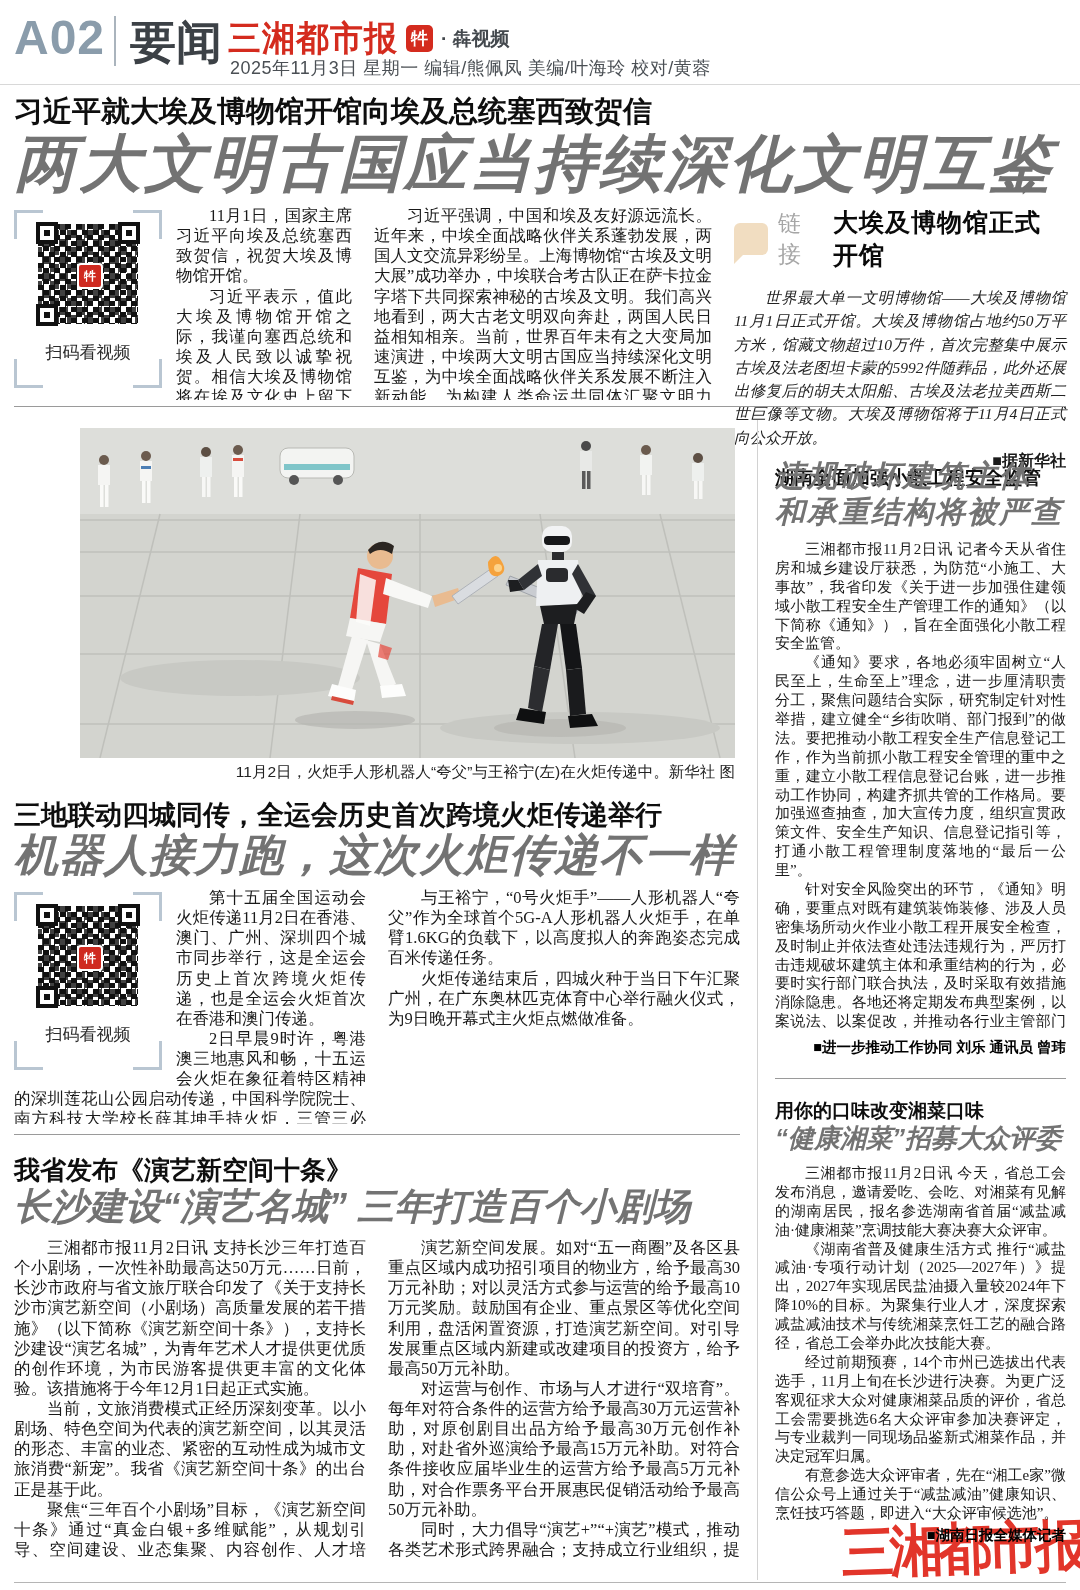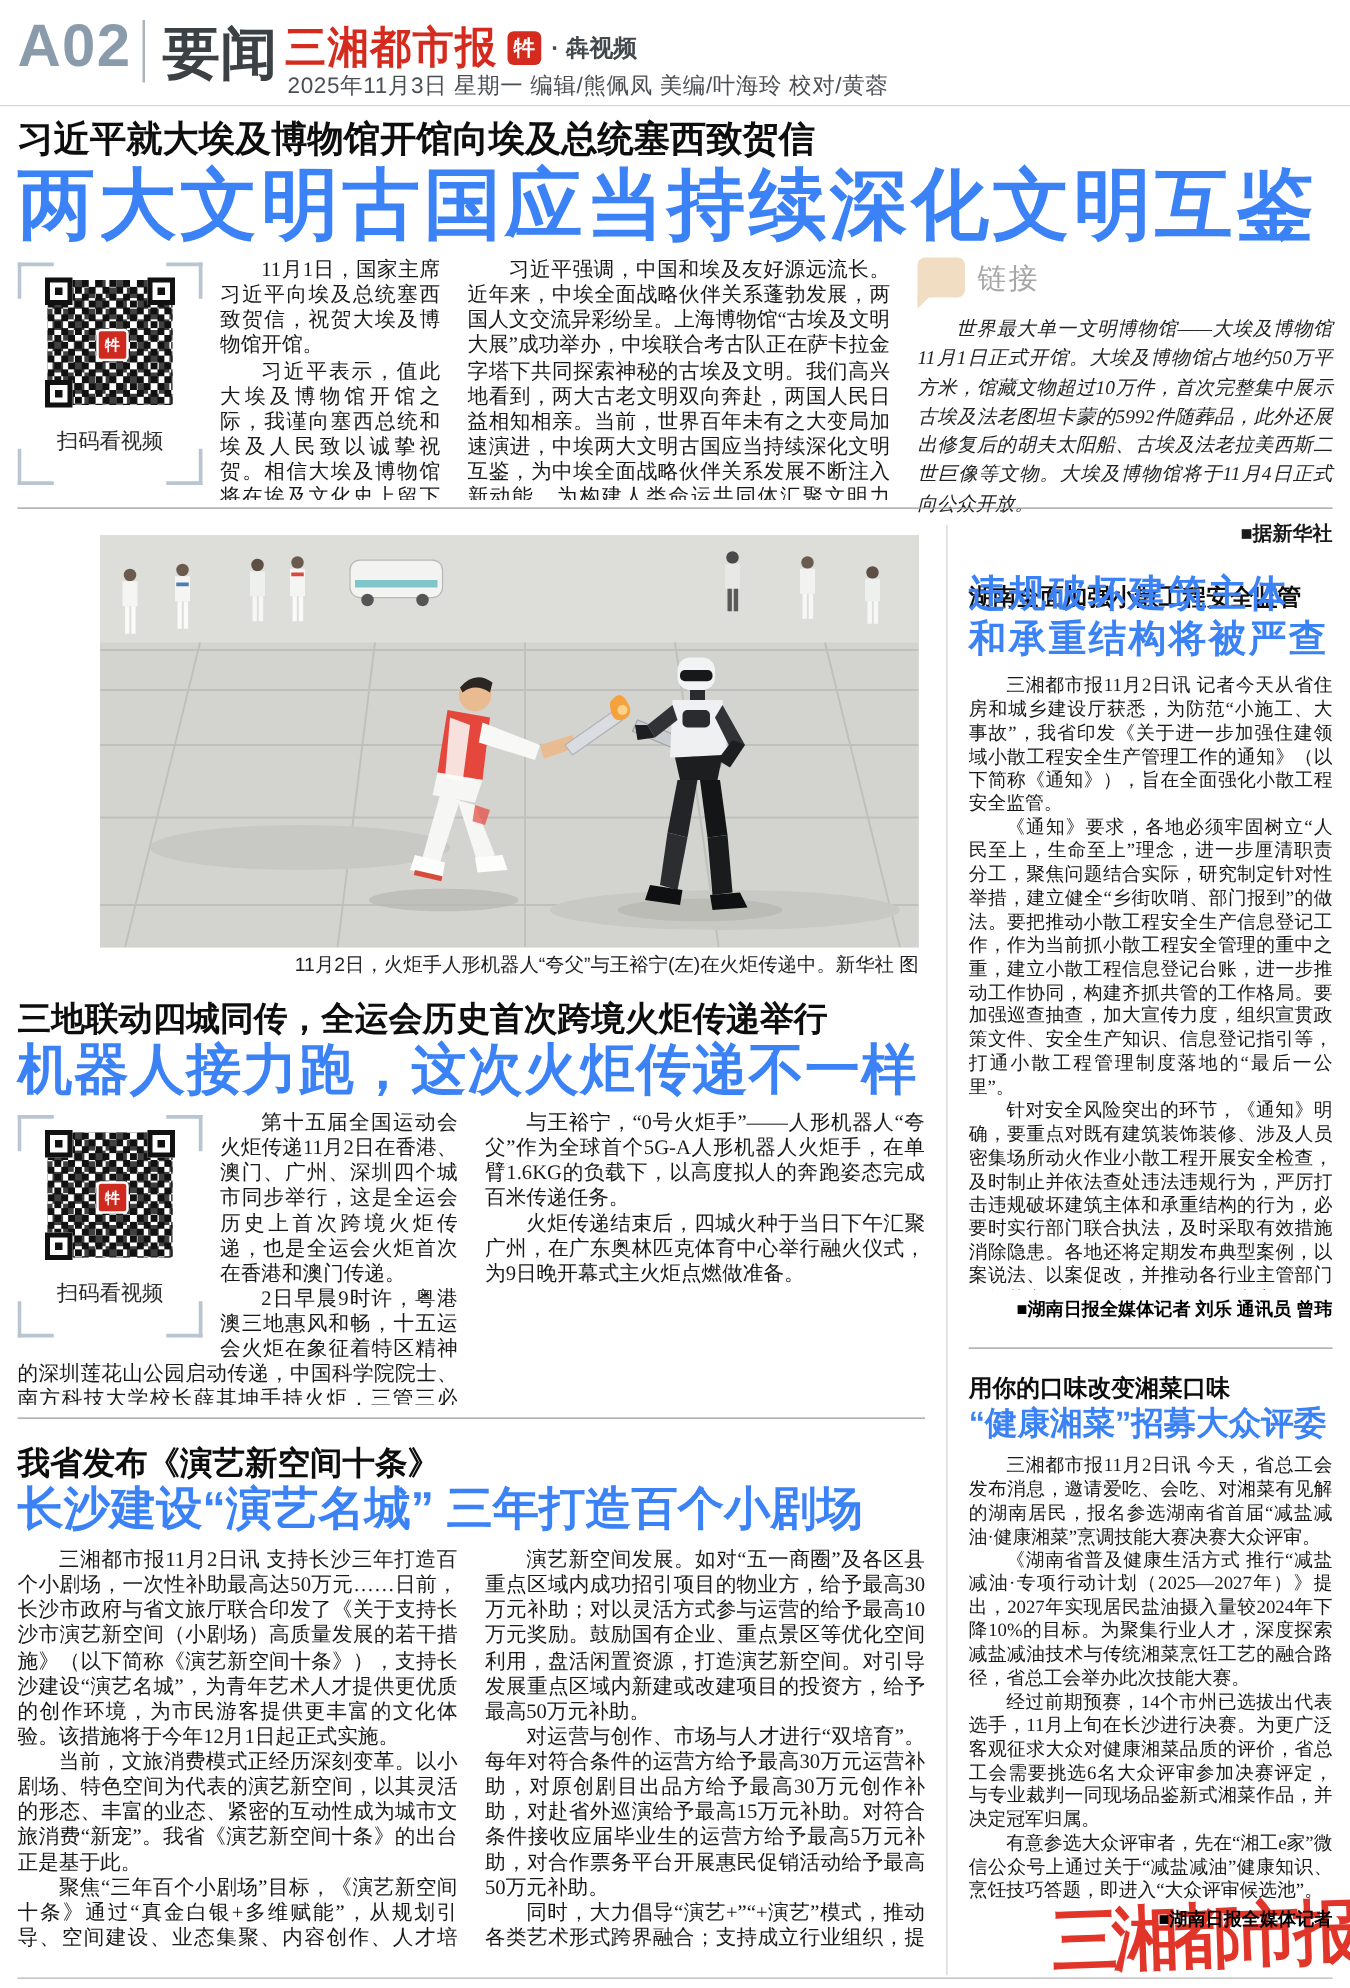--- a/index.html
+++ b/index.html
@@ -15,21 +15,21 @@
   .masthead-badge{width:27px;height:27px;background:#d42b1e;border-radius:5px;color:#fff;
         font-size:17px;font-weight:900;display:flex;align-items:center;justify-content:center;}
   .video-brand{font-size:19px;font-weight:900;color:#43484d;}
   .dateline{left:230px;top:56px;font-size:18px;color:#4a4f54;letter-spacing:0.5px;text-align:right;}
   .head-rule{left:0;top:84px;width:1080px;height:1px;background:#d8d8d8;}
   
   .rule{background:#9a9a9a;height:1px;}
   .vrule{background:#d2d2d2;width:1px;}
   
   .kicker{font-weight:700;color:#0e0e0e;}
-  .headline{font-weight:900;color:#3b82f6;white-space:nowrap;}
+  .headline{font-weight:900;color:#737373;white-space:nowrap;font-style:italic;}
   
   .bodycol{font-family:"Liberation Serif",serif;font-size:16.5px;line-height:1.22;color:#191919;
            overflow:hidden;text-align:justify;}
   .bodycol p{margin:0;text-indent:2em;}
   .rail-body{font-size:15px;line-height:1.26;}
   .byline{font-family:"Liberation Sans",sans-serif;font-weight:700;text-align:right;color:#000;}
   
   .qrblock{position:relative;width:148px;height:178px;float:left;margin:4px 14px 4px 0;}
   .qr-corner{position:absolute;width:26px;height:26px;border:3px solid #b9c6d2;}
   .qr-corner.tl{left:0;top:0;border-right:none;border-bottom:none;}
@@ -108,20 +108,21 @@
   </div>
 
   <div class="abs bodycol" style="left:374px;top:206px;width:338px;height:194px;">
       <p>习近平强调，中国和埃及友好源远流长。近年来，中埃全面战略伙伴关系蓬勃发展，两国人文交流异彩纷呈。上海博物馆“古埃及文明大展”成功举办，中埃联合考古队正在萨卡拉金字塔下共同探索神秘的古埃及文明。我们高兴地看到，两大古老文明双向奔赴，两国人民日益相知相亲。当前，世界百年未有之大变局加速演进，中埃两大文明古国应当持续深化文明互鉴，为中埃全面战略伙伴关系发展不断注入新动能，为构建人类命运共同体汇聚文明力量。</p>
     </div>
 
   <div class="abs" style="left:734px;top:206px;width:332px;height:194px;">
     <div class="linkbox-head">
       <span class="bubble-icon"></span>
       <span class="link-tag">链接</span>
+      <span class="link-title">大埃及博物馆正式开馆</span>
     </div>
     <div class="link-body">
         <p>世界最大单一文明博物馆——大埃及博物馆11月1日正式开馆。大埃及博物馆占地约50万平方米，馆藏文物超过10万件，首次完整集中展示古埃及法老图坦卡蒙的5992件随葬品，此外还展出修复后的胡夫太阳船、古埃及法老拉美西斯二世巨像等文物。大埃及博物馆将于11月4日正式向公众开放。</p>
       </div>
     <div class="link-byline">■据新华社</div>
   </div>
 
   <div class="abs rule" style="left:14px;top:406px;width:1052px;"></div>
   <div class="abs vrule" style="left:757px;top:420px;height:1160px;"></div>
 
@@ -300,21 +301,21 @@
   <div class="abs kicker" style="left:775px;top:433px;font-size:19px;margin-top:32px;">湖南全面加强小散工程安全监管</div>
   <div class="abs headline" style="left:775px;top:458px;font-size:30px;letter-spacing:2px;line-height:1.2;">
     <div>违规破坏建筑主体</div>
     <div>和承重结构将被严查</div>
   </div>
   <div class="abs bodycol rail-body" style="left:775px;top:540px;width:291px;height:492px;">
       <p>三湘都市报11月2日讯 记者今天从省住房和城乡建设厅获悉，为防范“小施工、大事故”，我省印发《关于进一步加强住建领域小散工程安全生产管理工作的通知》（以下简称《通知》），旨在全面强化小散工程安全监管。</p>
       <p>《通知》要求，各地必须牢固树立“人民至上，生命至上”理念，进一步厘清职责分工，聚焦问题结合实际，研究制定针对性举措，建立健全“乡街吹哨、部门报到”的做法。要把推动小散工程安全生产信息登记工作，作为当前抓小散工程安全管理的重中之重，建立小散工程信息登记台账，进一步推动工作协同，构建齐抓共管的工作格局。要加强巡查抽查，加大宣传力度，组织宣贯政策文件、安全生产知识、信息登记指引等，打通小散工程管理制度落地的“最后一公里”。</p>
       <p>针对安全风险突出的环节，《通知》明确，要重点对既有建筑装饰装修、涉及人员密集场所动火作业小散工程开展安全检查，及时制止并依法查处违法违规行为，严厉打击违规破坏建筑主体和承重结构的行为，必要时实行部门联合执法，及时采取有效措施消除隐患。各地还将定期发布典型案例，以案说法、以案促改，并推动各行业主管部门严格落实“三管三必须”要求，压实安全监管责任。</p>
     </div>
-  <div class="abs byline" style="left:775px;top:1038px;width:291px;font-size:14.5px;">■湖南日报全媒体记者 刘乐 通讯员 曾玮</div>
+  <div class="abs byline" style="left:775px;top:1038px;width:291px;font-size:14.5px;">■进一步推动工作协同 刘乐 通讯员 曾玮</div>
 
   <div class="abs rule" style="left:775px;top:1078px;width:291px;"></div>
 
   <div class="abs kicker" style="left:775px;top:1098px;font-size:19px;">用你的口味改变湘菜口味</div>
   <div class="abs headline" style="left:775px;top:1121px;font-size:26px;letter-spacing:0px;">“健康湘菜”招募大众评委</div>
   <div class="abs bodycol rail-body" style="left:775px;top:1164px;width:291px;height:356px;">
       <p>三湘都市报11月2日讯 今天，省总工会发布消息，邀请爱吃、会吃、对湘菜有见解的湖南居民，报名参选湖南省首届“减盐减油·健康湘菜”烹调技能大赛决赛大众评审。</p>
       <p>《湖南省普及健康生活方式 推行“减盐减油·专项行动计划（2025—2027年）》提出，2027年实现居民盐油摄入量较2024年下降10%的目标。为聚集行业人才，深度探索减盐减油技术与传统湘菜烹饪工艺的融合路径，省总工会举办此次技能大赛。</p>
       <p>经过前期预赛，14个市州已选拔出代表选手，11月上旬在长沙进行决赛。为更广泛客观征求大众对健康湘菜品质的评价，省总工会需要挑选6名大众评审参加决赛评定，与专业裁判一同现场品鉴新式湘菜作品，并决定冠军归属。</p>
       <p>有意参选大众评审者，先在“湘工e家”微信公众号上通过关于“减盐减油”健康知识、烹饪技巧答题，即进入“大众评审候选池”。</p>

